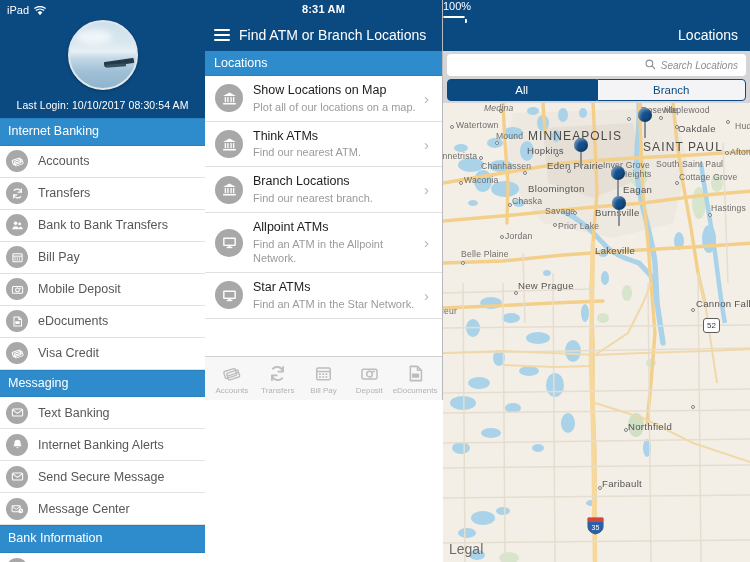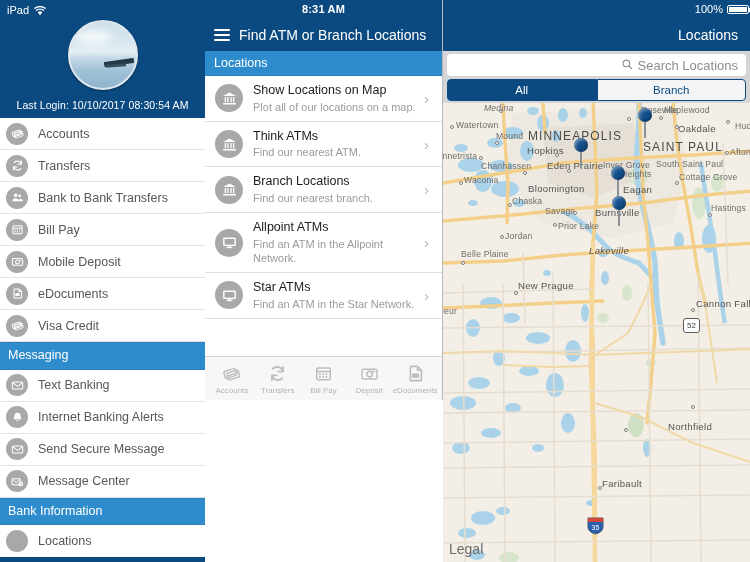--- a/index.html
+++ b/index.html
@@ -144,23 +144,23 @@
     padding: 0 4px;
   }
   .tab-item { display: flex; flex-direction: column; align-items: center; width: 46px; }
   .tab-ico { height: 21px; display: flex; align-items: center; justify-content: center; color: #bdbdbd; }
   .tab-label { font-size: 8px; color: #b3b3b3; margin-top: 2px; white-space: nowrap; }
 
   
   .right { flex: 1 1 auto; height: 562px; position: relative; background: #f2efe9; overflow: hidden; }
   .r-status {
     height: 18px; background: #0b4a80;
-    display: flex; align-items: center; justify-content: flex-end;
+    display: flex; align-items: flex-start; justify-content: flex-end;
     padding-right: 1px; gap: 4px;
-    color: #ffffff; font-size: 11px;
+    color: #ffffff; font-size: 11px; flex-direction: column;
   }
   .battery {
     width: 22px; height: 9px; border: 1px solid #ffffff;
     border-radius: 2px; position: relative; display:inline-block;
   }
   .battery::after {
     content:""; position:absolute; right:-3px; top: 2px;
     width: 2px; height: 4px; background:#ffffff; border-radius: 0 1px 1px 0;
   }
   .battery i { position:absolute; left:1px; top:1px; bottom:1px; right:1px; background:#fff; display:block; }
@@ -172,21 +172,21 @@
   .r-title { color: #ffffff; font-size: 14px; }
   .search-zone {
     height: 28px; background: #d5d5d8;
     display: flex; align-items: center; padding: 0 4px;
   }
   .search-field {
     flex: 1 1 auto; height: 22px; background: #ffffff;
     border-radius: 4px; display: flex; align-items: center;
     justify-content: flex-end; padding-right: 8px; gap: 5px;
   }
-  .search-ph { font-size: 13px; color: #8e8e93; }
+  .search-ph { font-size: 10px; color: #8e8e93; font-style: italic; }
   .seg {
     height: 24px; background: #d5d5d8; display: flex;
     padding: 0 4px 2px 4px; gap: 0;
   }
   .seg-btn {
     flex: 1 1 50%; display: flex; align-items: center; justify-content: center;
     font-size: 11.5px; border: 1px solid #0b4a80;
   }
   .seg-btn.active { background: #0b4a80; color: #ffffff; }
   .seg-btn.inactive { background: #f4f4f6; color: #0b4a80; }
@@ -257,20 +257,21 @@
     <div class="avatar-wrap">
       <div class="avatar">
         <div class="cloud"></div>
         <div class="pier"></div>
         <div class="pier2"></div>
       </div>
     </div>
     <div class="last-login">Last Login: 10/10/2017 08:30:54 AM</div>
 
     <div id="sidebar-sections" style="margin-top:7px;">
+        <div class="section-head">Internet Banking</div>
         <div class="menu-row">
           <span class="m-ico">
             <svg width="13" height="13" viewBox="0 0 24 24">
               <g transform="rotate(-18 12 12)">
                 <rect x="3" y="7" width="15" height="9" rx="1.6" fill="none" stroke="#ffffff" stroke-width="1.8"></rect>
                 <rect x="6" y="10" width="15" height="9" rx="1.6" fill="none" stroke="#ffffff" stroke-width="1.8"></rect>
                 <line x1="6" y1="13.5" x2="21" y2="13.5" stroke="#ffffff" stroke-width="1.8"></line>
               </g>
             </svg>
           </span>
@@ -741,38 +742,38 @@
       <div class="dotmark" style="left:283px; top:17px;"></div>
       <div class="maplbl" style="left:213px; top:56px;">South Saint Paul</div>
       <div class="maplbl" style="left:236px; top:69px;">Cottage Grove</div>
       <div class="dotmark" style="left:232px; top:78px;"></div>
       <div class="maplbl" style="left:160px; top:57px;">Inver&nbsp;Grove</div>
       <div class="maplbl" style="left:178px; top:66px;">Heights</div>
       <div class="maplbl mid2" style="left:180px; top:81px;">Eagan</div>
       <div class="maplbl mid2" style="left:152px; top:104px;">Burnsville</div>
       <div class="dotmark" style="left:265px; top:110px;"></div>
       <div class="maplbl" style="left:268px; top:100px;">Hastings</div>
-      <div class="maplbl mid2" style="left:146px; top:142px;font-style:italic;">Lakeville</div>
+      <div class="maplbl mid2" style="left:152px; top:142px;">Lakeville</div>
 
       <div class="dotmark" style="left:71px; top:188px;"></div>
       <div class="maplbl mid2" style="left:75px; top:177px;">New Prague</div>
       <div class="maplbl" style="left:-4px; top:203px;">ueur</div>
       <div class="dotmark" style="left:248px; top:302px;"></div>
       <div class="maplbl mid2" style="left:253px; top:195px;">Cannon Falls</div>
       <div class="dotmark" style="left:248px; top:205px;"></div>
       <div class="dotmark" style="left:181px; top:325px;"></div>
-      <div class="maplbl mid2" style="left:185px; top:318px;padding-left:40px;">Northfield</div>
+      <div class="maplbl mid2" style="left:185px; top:318px;">Northfield</div>
       <div class="dotmark" style="left:155px; top:383px;"></div>
       <div class="maplbl mid2" style="left:159px; top:375px;">Faribault</div>
 
       <div class="maplbl mid2" style="left:94px; top:458px;">Waseca</div>
 
       <div class="maplbl mid2" style="left:169px; top:458px;">Owatonna</div>
 
-      <div class="shield" style="left:240px; top:215px;">52</div>
+      <div class="shield" style="left:260px; top:215px;">52</div>
       <div class="i35" style="left:143px; top:413px;">
         <svg width="19" height="19" viewBox="0 0 19 19">
           <path d="M2 2 H17 V11 Q17 16 9.5 18 Q2 16 2 11 Z" fill="#ffffff" stroke="#4a4a4a" stroke-width="1"></path>
           <path d="M2 2 H17 V6 H2 Z" fill="#d2463c"></path>
           <path d="M2 6 H17 V11 Q17 16 9.5 18 Q2 16 2 11 Z" fill="#2b5fa8"></path>
           <text x="9.5" y="14" font-size="7" fill="#ffffff" text-anchor="middle" font-family="Liberation Sans">35</text>
         </svg>
       </div>
 
       <div class="pin" style="left:195px; top:5px;">

